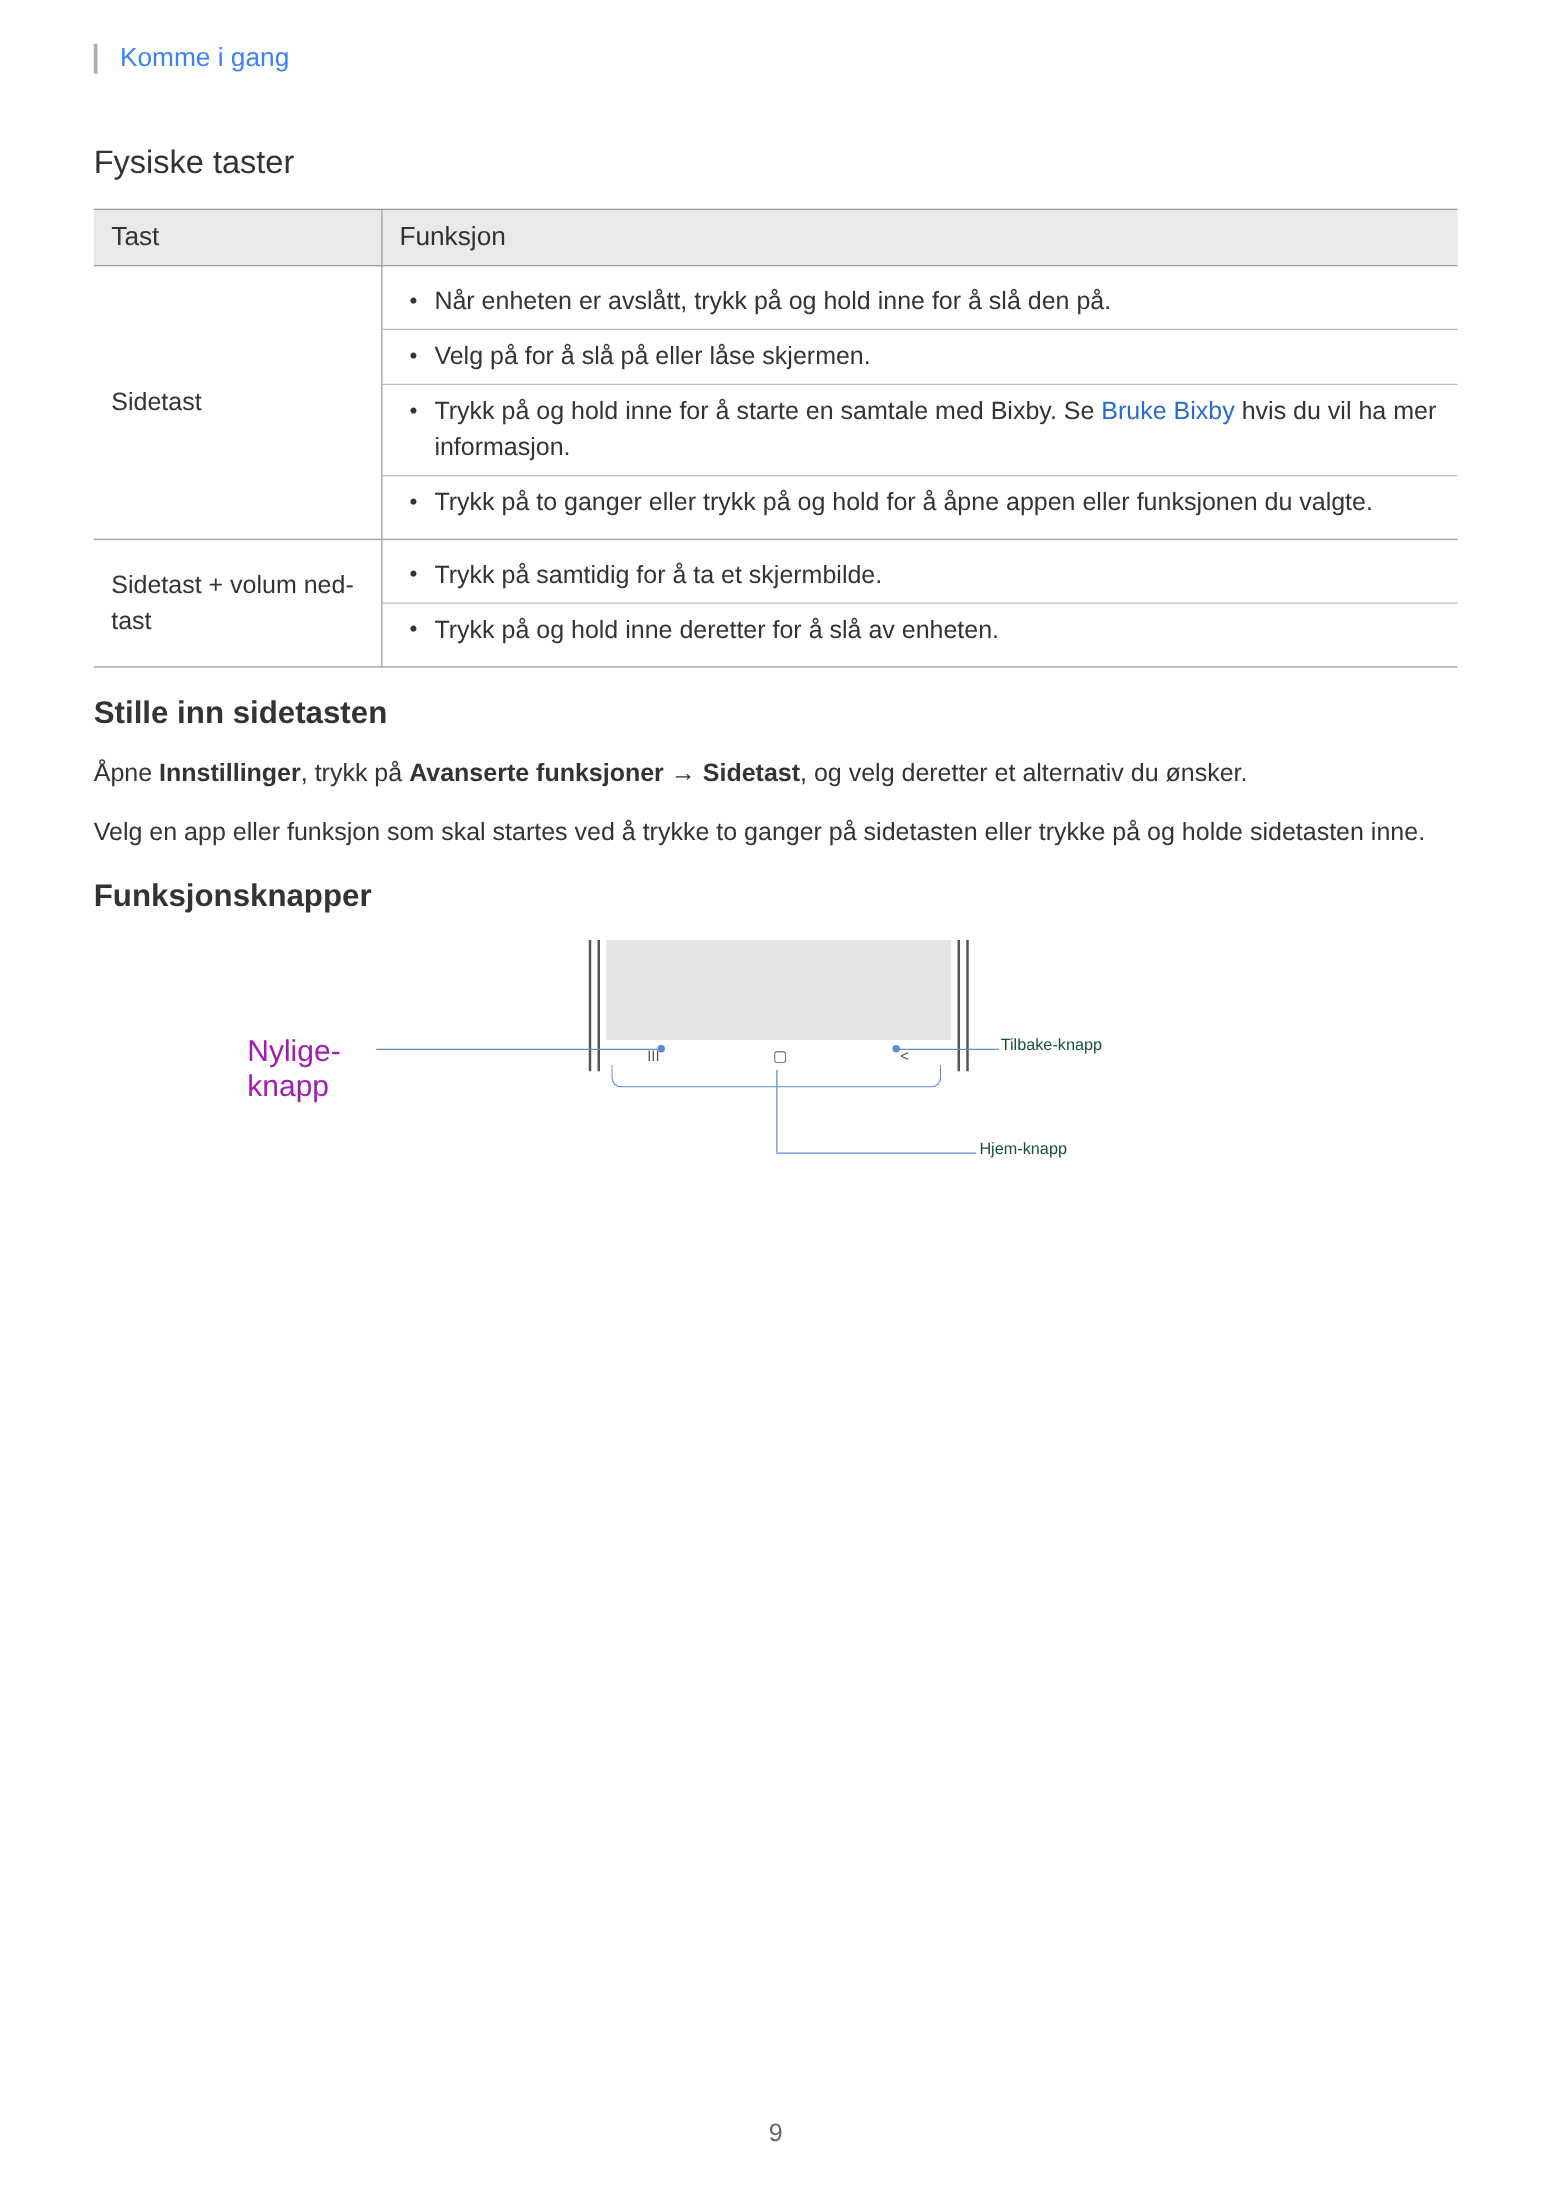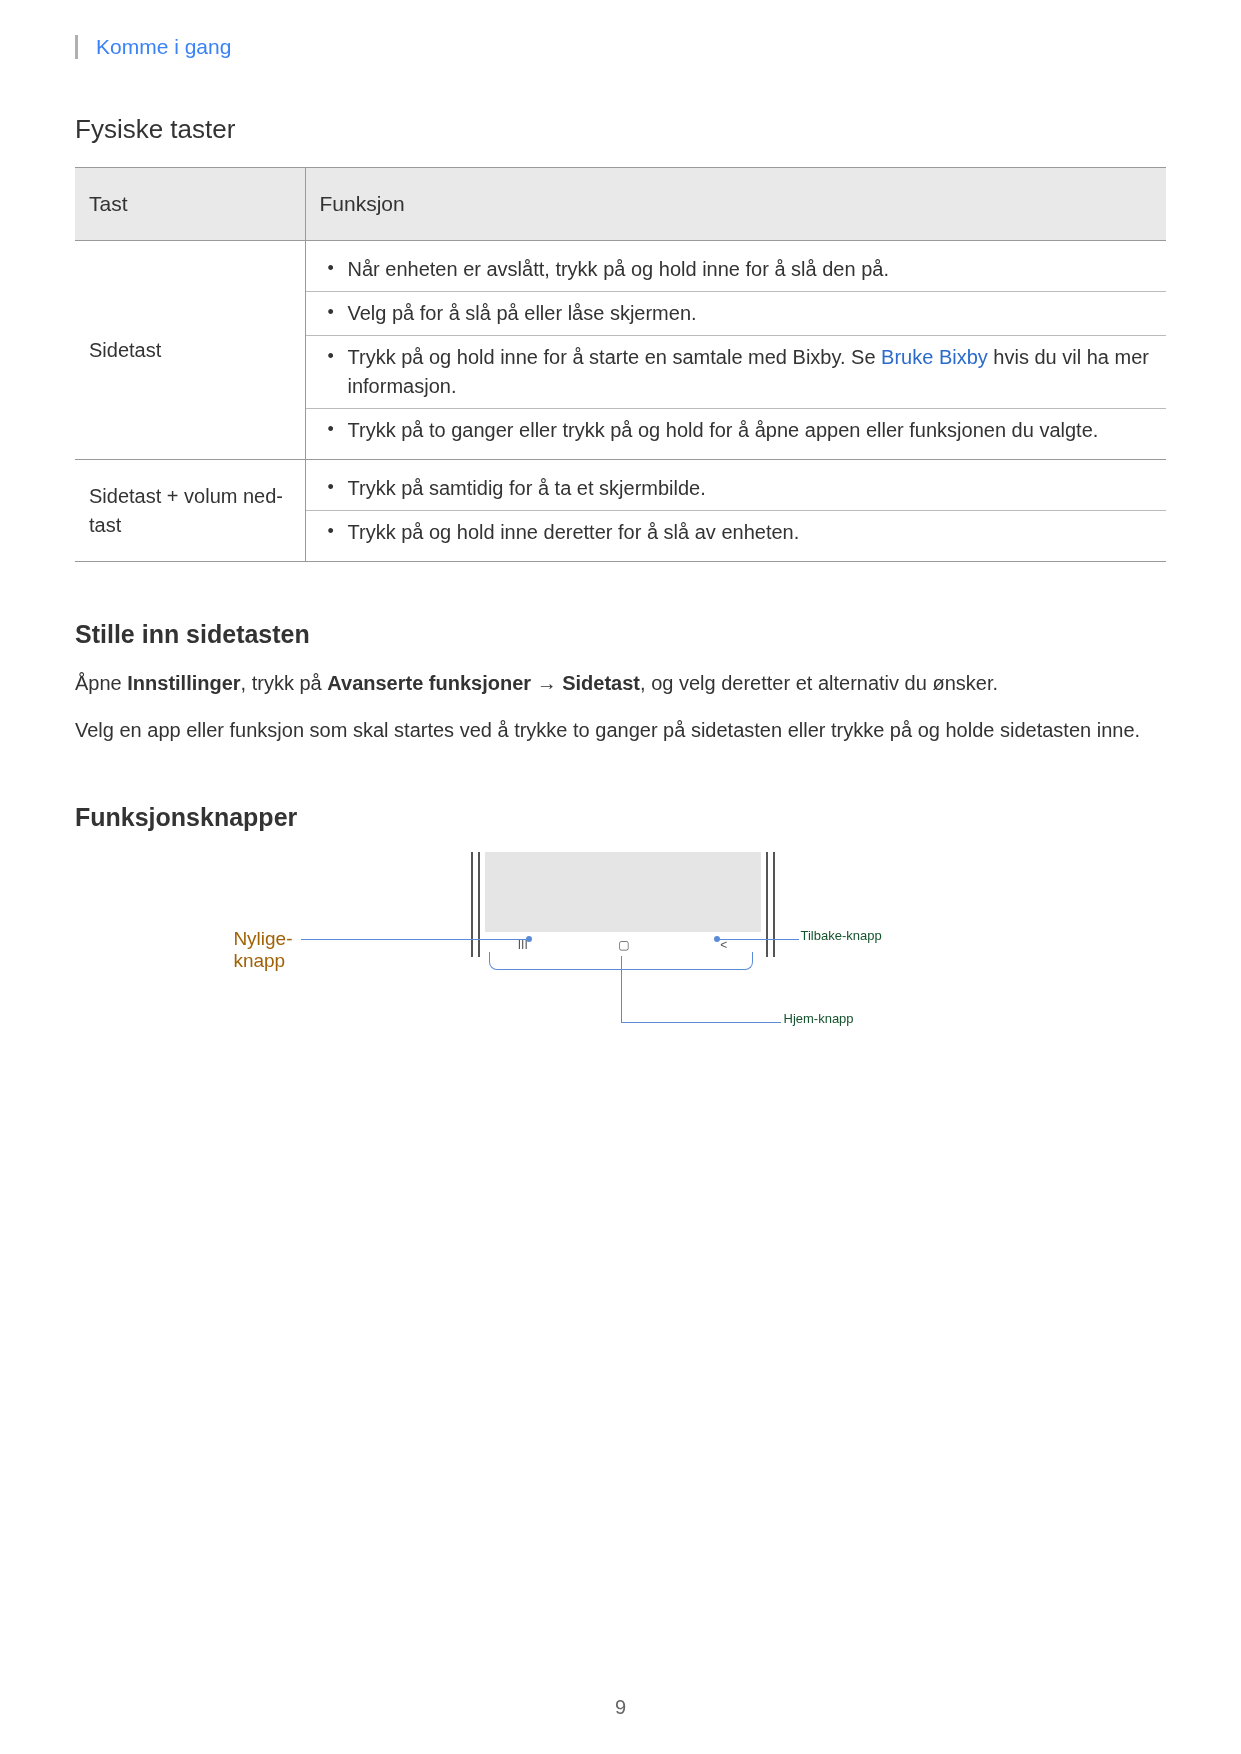--- a/index.html
+++ b/index.html
@@ -31,32 +31,32 @@
     .section-title {
       font-size: 26px;
       font-weight: normal;
       color: #333;
       margin-bottom: 22px;
     }
     .subsection-title {
       font-size: 25px;
       font-weight: bold;
       color: #333;
-      margin-top: 58px;
+      margin-top: 22px;
       margin-bottom: 20px;
     }
     table.physical-keys {
       width: 100%;
       border-collapse: collapse;
       margin-bottom: 15px;
     }
     table.physical-keys th {
       background: #e9e9e9;
       text-align: left;
-      padding: 24px 14px;
+      padding: 10px 14px;
       font-size: 21px;
       font-weight: normal;
       color: #333;
       border-top: 1px solid #999;
       border-bottom: 1px solid #999;
     }
     table.physical-keys th:first-child {
       border-right: 1px solid #999;
     }
     table.physical-keys td {
@@ -231,23 +231,23 @@
       top: 76px;
       left: 500px;
     }
     .label-home {
       top: 159px;
       left: 483px;
     }
     .label-left-container {
       position: absolute;
       top: 76px;
-      right: 648px;
-      font-size: 19px;
-      color: #a16207;
+      right: 668px;
+      font-size: 24px;
+      color: #a21caf;
     }
     .page-number {
       position: absolute;
       bottom: 35px;
       left: 0;
       right: 0;
       text-align: center;
       font-size: 20px;
       color: #666;
     }

